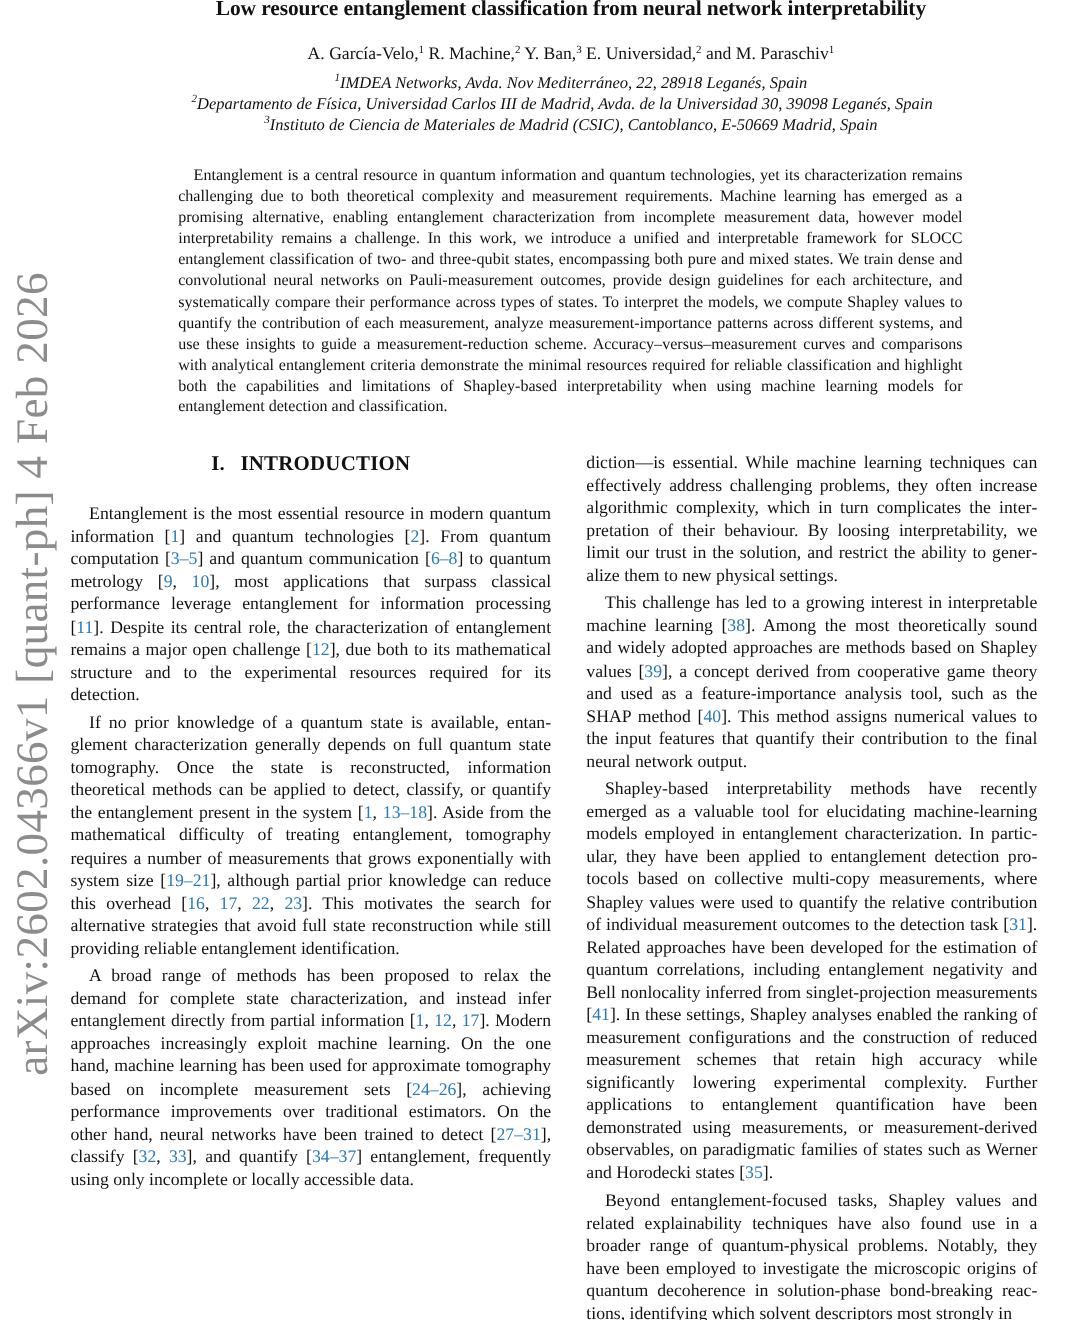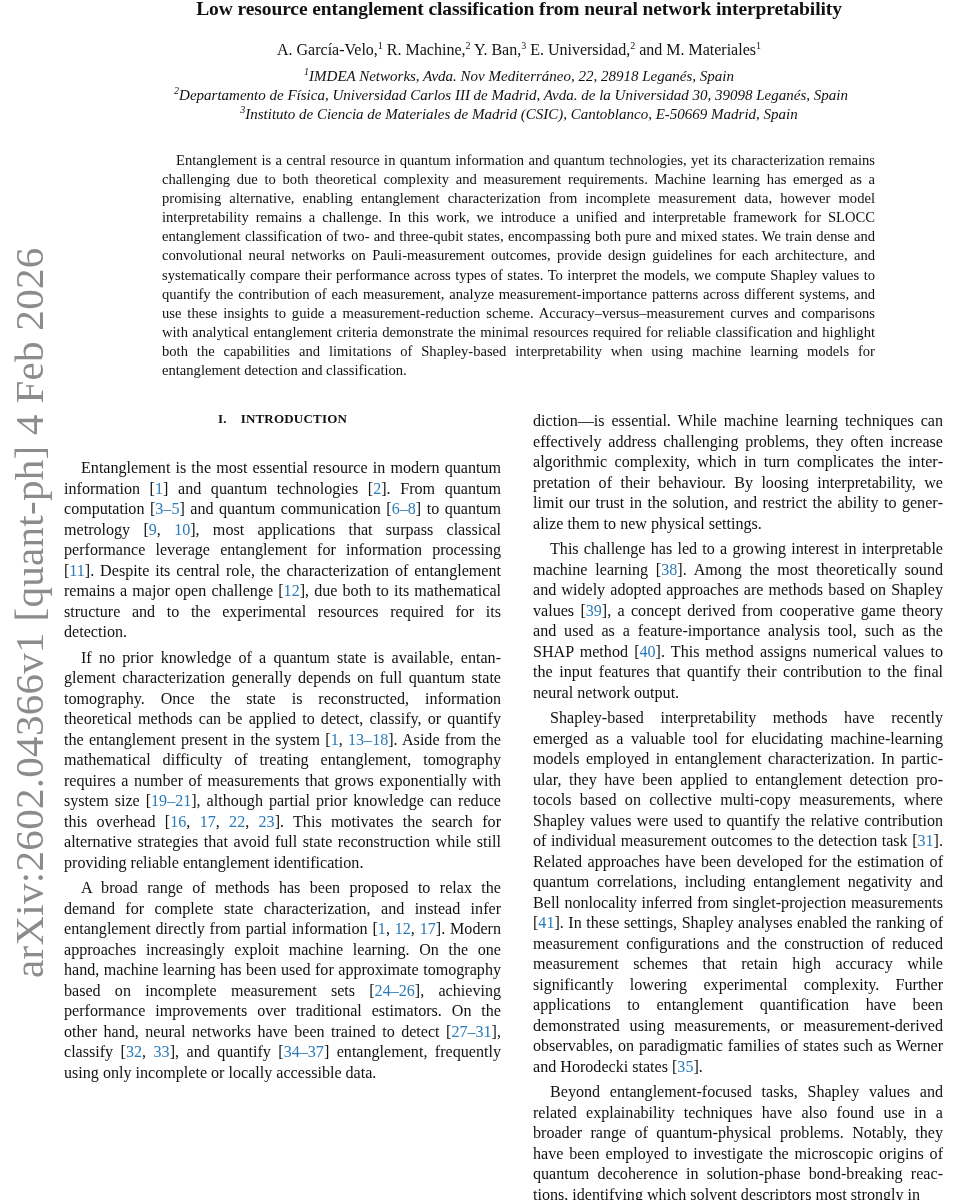--- a/index.html
+++ b/index.html
@@ -31,38 +31,38 @@
     color: #8c8c8c; font-size: 41px; line-height: 60px; white-space: nowrap;
     text-align: center; letter-spacing: 0.3px;
   }
   .col {
     position: absolute; top: 0; font-size: 16.1px; line-height: 20.5px; text-align: justify;
   }
   .col-left { left: 64px; width: 437px; }
   .col-right { left: 533px; width: 410px; }
   .heading {
     position: absolute; left: 64px; width: 437px; top: 411px; text-align: center;
-    font-size: 13px; font-weight: bold; letter-spacing: 0.2px;
+    font-size: 19px; font-weight: bold; letter-spacing: 0.2px;
   }
   .heading .num { margin-right: 14px; }
   p { margin: 0 0 5px 0; text-indent: 17px; hyphens: manual; }
   p.cont { text-indent: 0; }
   a.ref { color: #2a7ab8; text-decoration: none; }
 </style>
 </head>
 <body>
 
 <div class="title">Low resource entanglement classification from neural network interpretability</div>
 
 <div class="authors">
   <span><span>A. García-Velo,</span><sup>1</sup></span>
   <span><span>R. Machine,</span><sup>2</sup></span>
   <span><span>Y. Ban,</span><sup>3</sup></span>
   <span><span>E. Universidad,</span><sup>2</sup></span>
-  <span><span>and M. Materiales</span><sup>1</sup></span>
+  <span><span>and M. Paraschiv</span><sup>1</sup></span>
 </div>
 
 <div class="aff" style="top:67px"><sup>1</sup><span>IMDEA Networks, Avda.  Nov Mediterráneo, 22, 28918 Leganés, Spain</span></div>
 <div class="aff" style="top:86px; left:-8px"><sup>2</sup><span>Departamento de Física, Universidad Carlos III de Madrid, Avda.  de la Universidad 30, 39098 Leganés, Spain</span></div>
 <div class="aff" style="top:105px"><sup>3</sup><span>Instituto de Ciencia de Materiales de Madrid (CSIC), Cantoblanco, E-50669 Madrid, Spain</span></div>
 
 <div class="abstract">Entanglement is a central resource in quantum information and quantum technologies, yet its characterization remains challenging due to both theoretical complexity and measurement requirements. Machine learning has emerged as a promising alternative, enabling entanglement characterization from incomplete measurement data, however model interpretability remains a challenge. In this work, we introduce a unified and interpretable framework for SLOCC entanglement classification of two- and three-qubit states, encompassing both pure and mixed states.  We train dense and convolutional neural networks on Pauli-measurement outcomes, provide design guidelines for each architecture, and systematically compare their performance across types of states.  To interpret the models, we compute Shapley values to quantify the contribution of each measurement, analyze measurement-importance patterns across different systems, and use these insights to guide a measurement-reduction scheme. Accuracy–versus–measurement curves and comparisons with analytical entanglement criteria demonstrate the minimal resources required for reliable classification and highlight both the capabilities and limitations of Shapley-based interpretability when using machine learning models for entanglement detection and classification.</div>
 
 <div class="stamp" style="color: rgb(140, 140, 140);">arXiv:2602.04366v1  [quant-ph]  4 Feb 2026</div>
 

